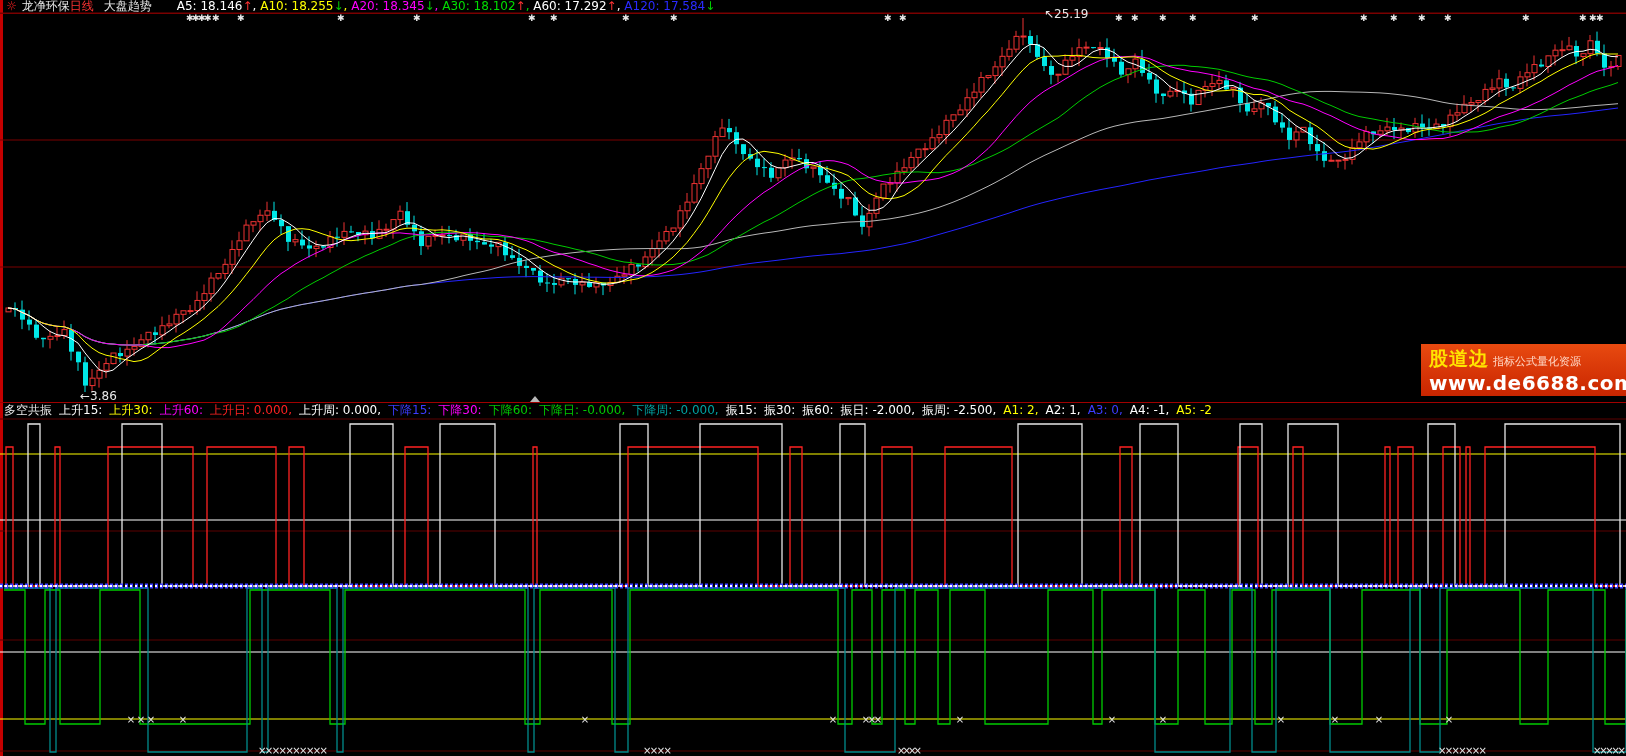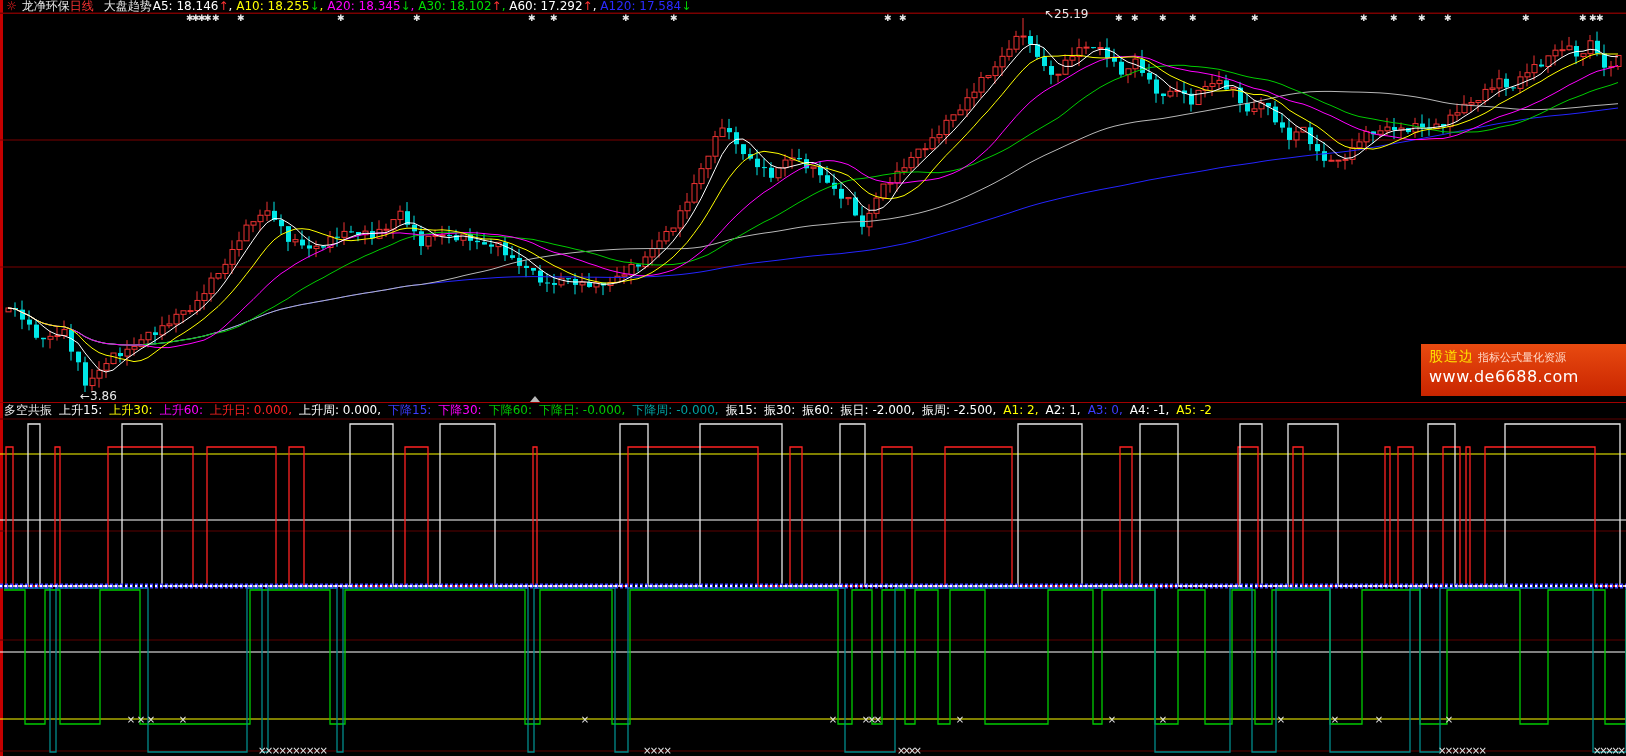--- a/index.html
+++ b/index.html
@@ -5,33 +5,33 @@
   html,body{margin:0;padding:0;background:#000;}
   .screen{position:relative;width:1626px;height:756px;background:#000;overflow:hidden;
           font-family:"DejaVu Sans","Liberation Sans",sans-serif;}
   .left-border{position:absolute;left:0;top:0;width:3px;height:756px;background:#c40000;}
   .top-header{position:absolute;left:6px;top:0;height:13px;line-height:12px;font-size:12px;
               white-space:nowrap;z-index:5;}
   .top-header span{vertical-align:top;}
   .app-icon{color:#ff2222;font-weight:bold;margin-right:5px;}
   .stock-name{color:#e8e8e8;}
   .period-label{color:#ff3333;}
-  .market-trend{color:#e8e8e8;margin-left:10px;margin-right:1px;}
+  .market-trend{color:#e8e8e8;margin-left:10px;margin-right:25px;}
   .gridline-top{position:absolute;left:0;top:13px;width:1626px;height:1px;background:#7a0000;}
   .separator{position:absolute;left:0;top:402px;width:1626px;height:1px;background:#a00000;}
   .price-label{position:absolute;color:#e8e8e8;font-size:12px;z-index:6;white-space:nowrap;}
   svg{position:absolute;left:0;display:block;}
   .markers{position:absolute;left:0;top:13px;width:1626px;height:12px;z-index:4;}
   .markers span{position:absolute;top:0;color:#e8e8e8;font-size:9px;line-height:10px;}
   .watermark{position:absolute;left:1421px;top:344px;width:205px;height:52px;z-index:8;
              background:linear-gradient(180deg,#e84a10,#c92500);padding:2px 6px 0 8px;box-sizing:border-box;}
   .wm-row1{white-space:nowrap;}
-  .wm-brand{color:#ffe400;font-weight:normal;font-size:14px;letter-spacing:1px;}
+  .wm-brand{color:#ffe400;font-weight:bold;font-size:19px;letter-spacing:1px;}
   .wm-tag{color:#ffd9c8;font-size:11px;margin-left:4px;}
-  .wm-url{color:#ffffff;font-weight:normal;font-size:16px;line-height:22px;letter-spacing:.5px;}
+  .wm-url{color:#ffffff;font-weight:bold;font-size:20px;line-height:22px;letter-spacing:.5px;}
   .ind-header{position:absolute;left:4px;top:404px;height:14px;line-height:13px;font-size:12px;
               white-space:nowrap;z-index:5;}
   .ind-header span{margin-right:7px;}
   .ind-title{color:#e8e8e8;margin-right:9px;}
   .splitter{position:absolute;left:530px;top:396px;width:0;height:0;z-index:6;
             border-left:5px solid transparent;border-right:5px solid transparent;border-bottom:6px solid #b8b8b8;}
 </style>
 </head>
 <body>
 

